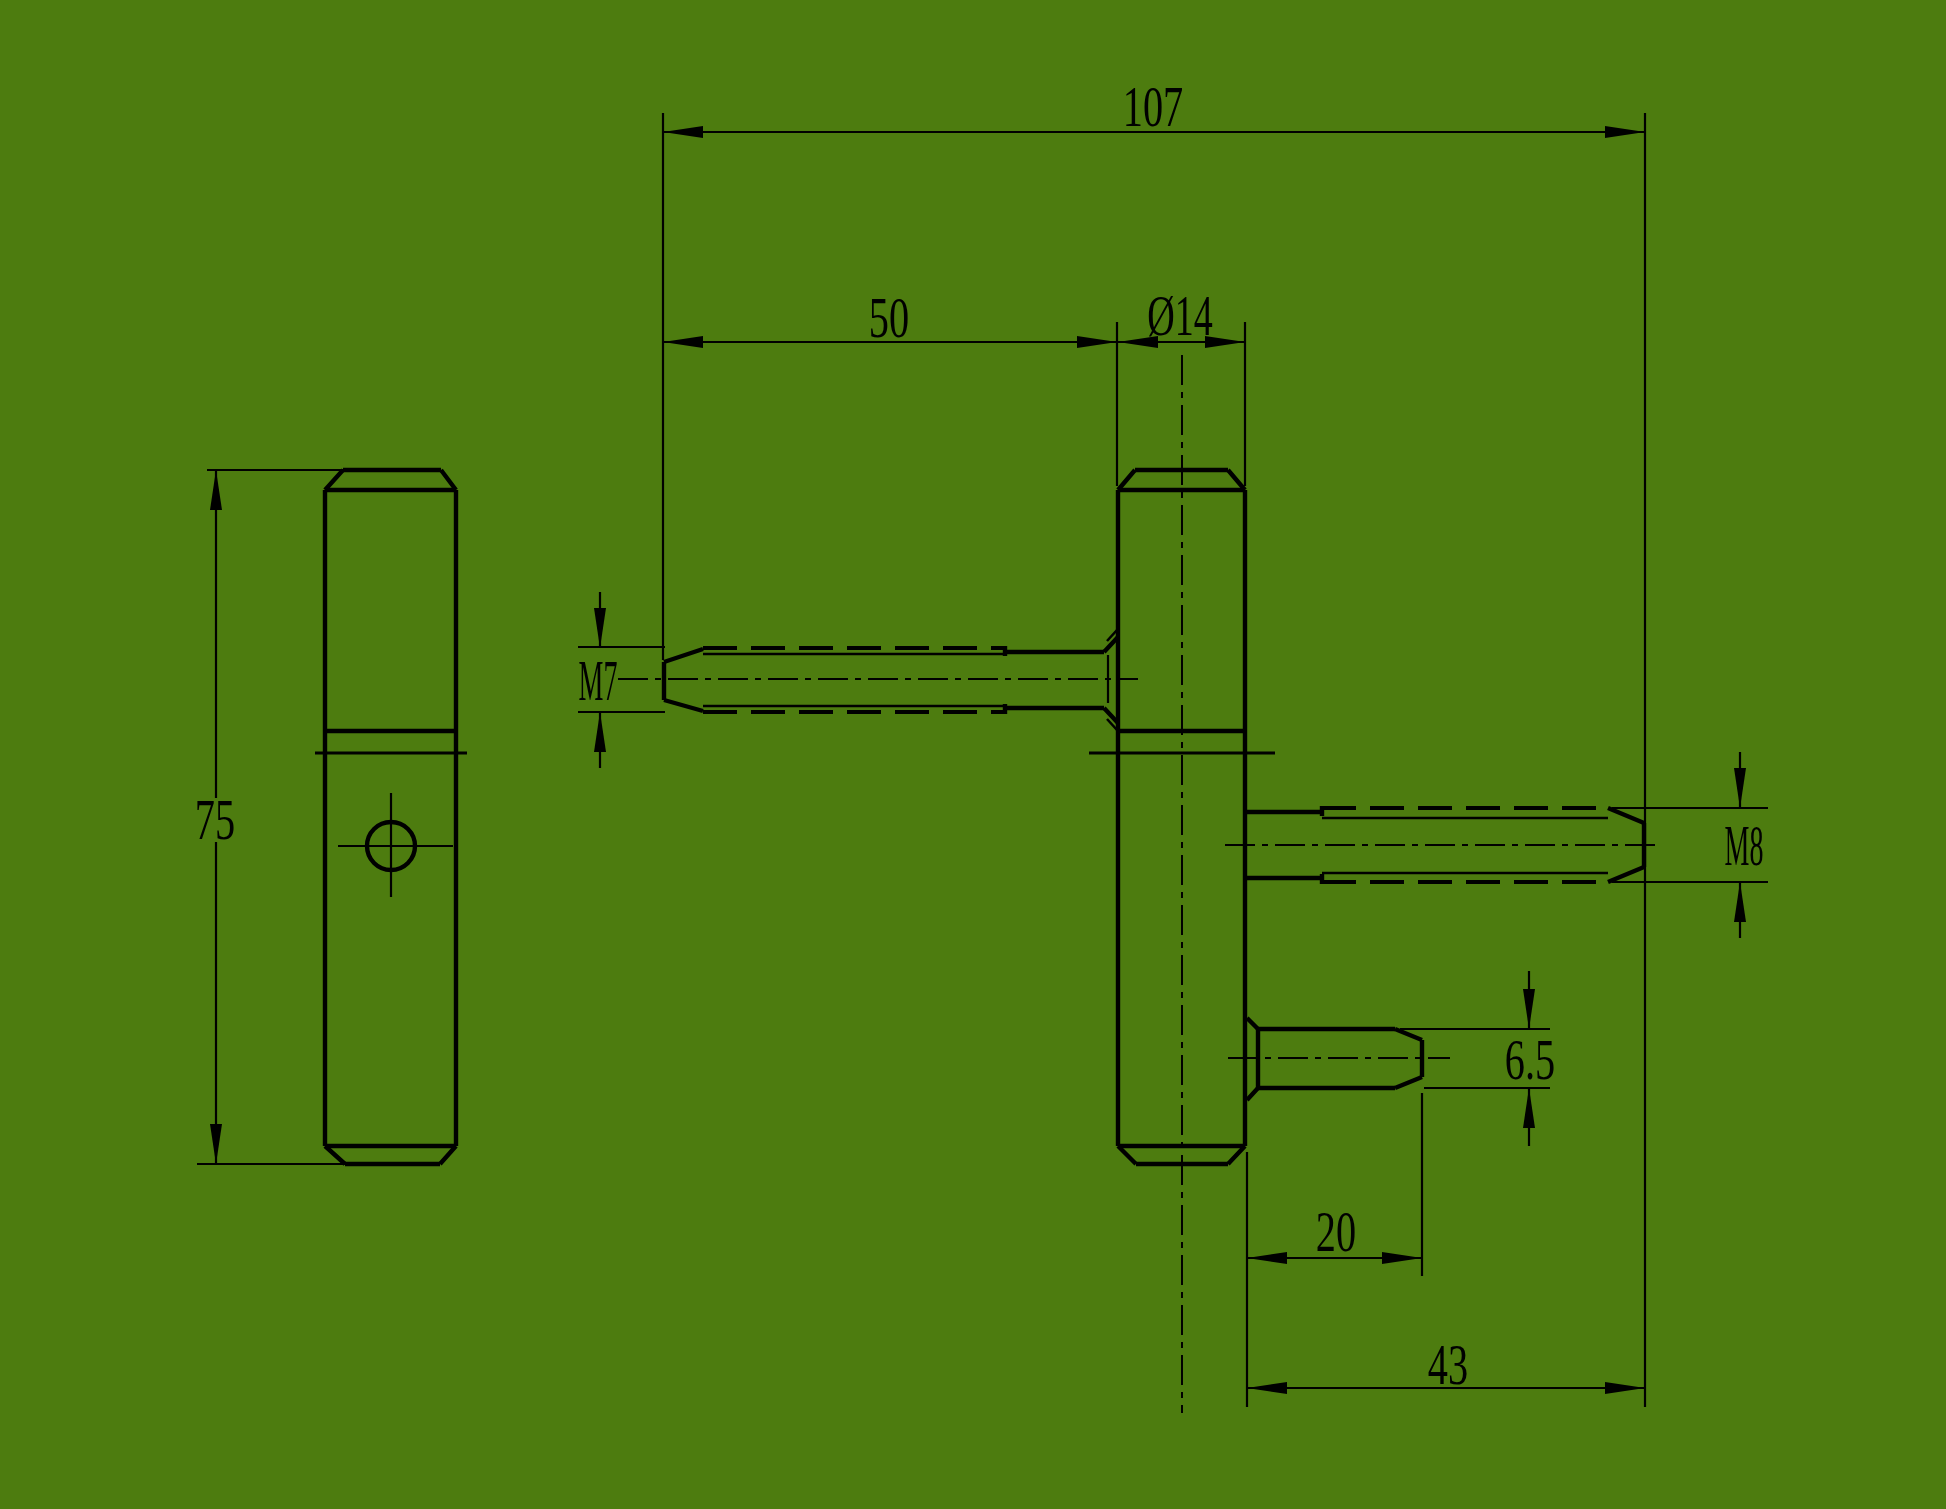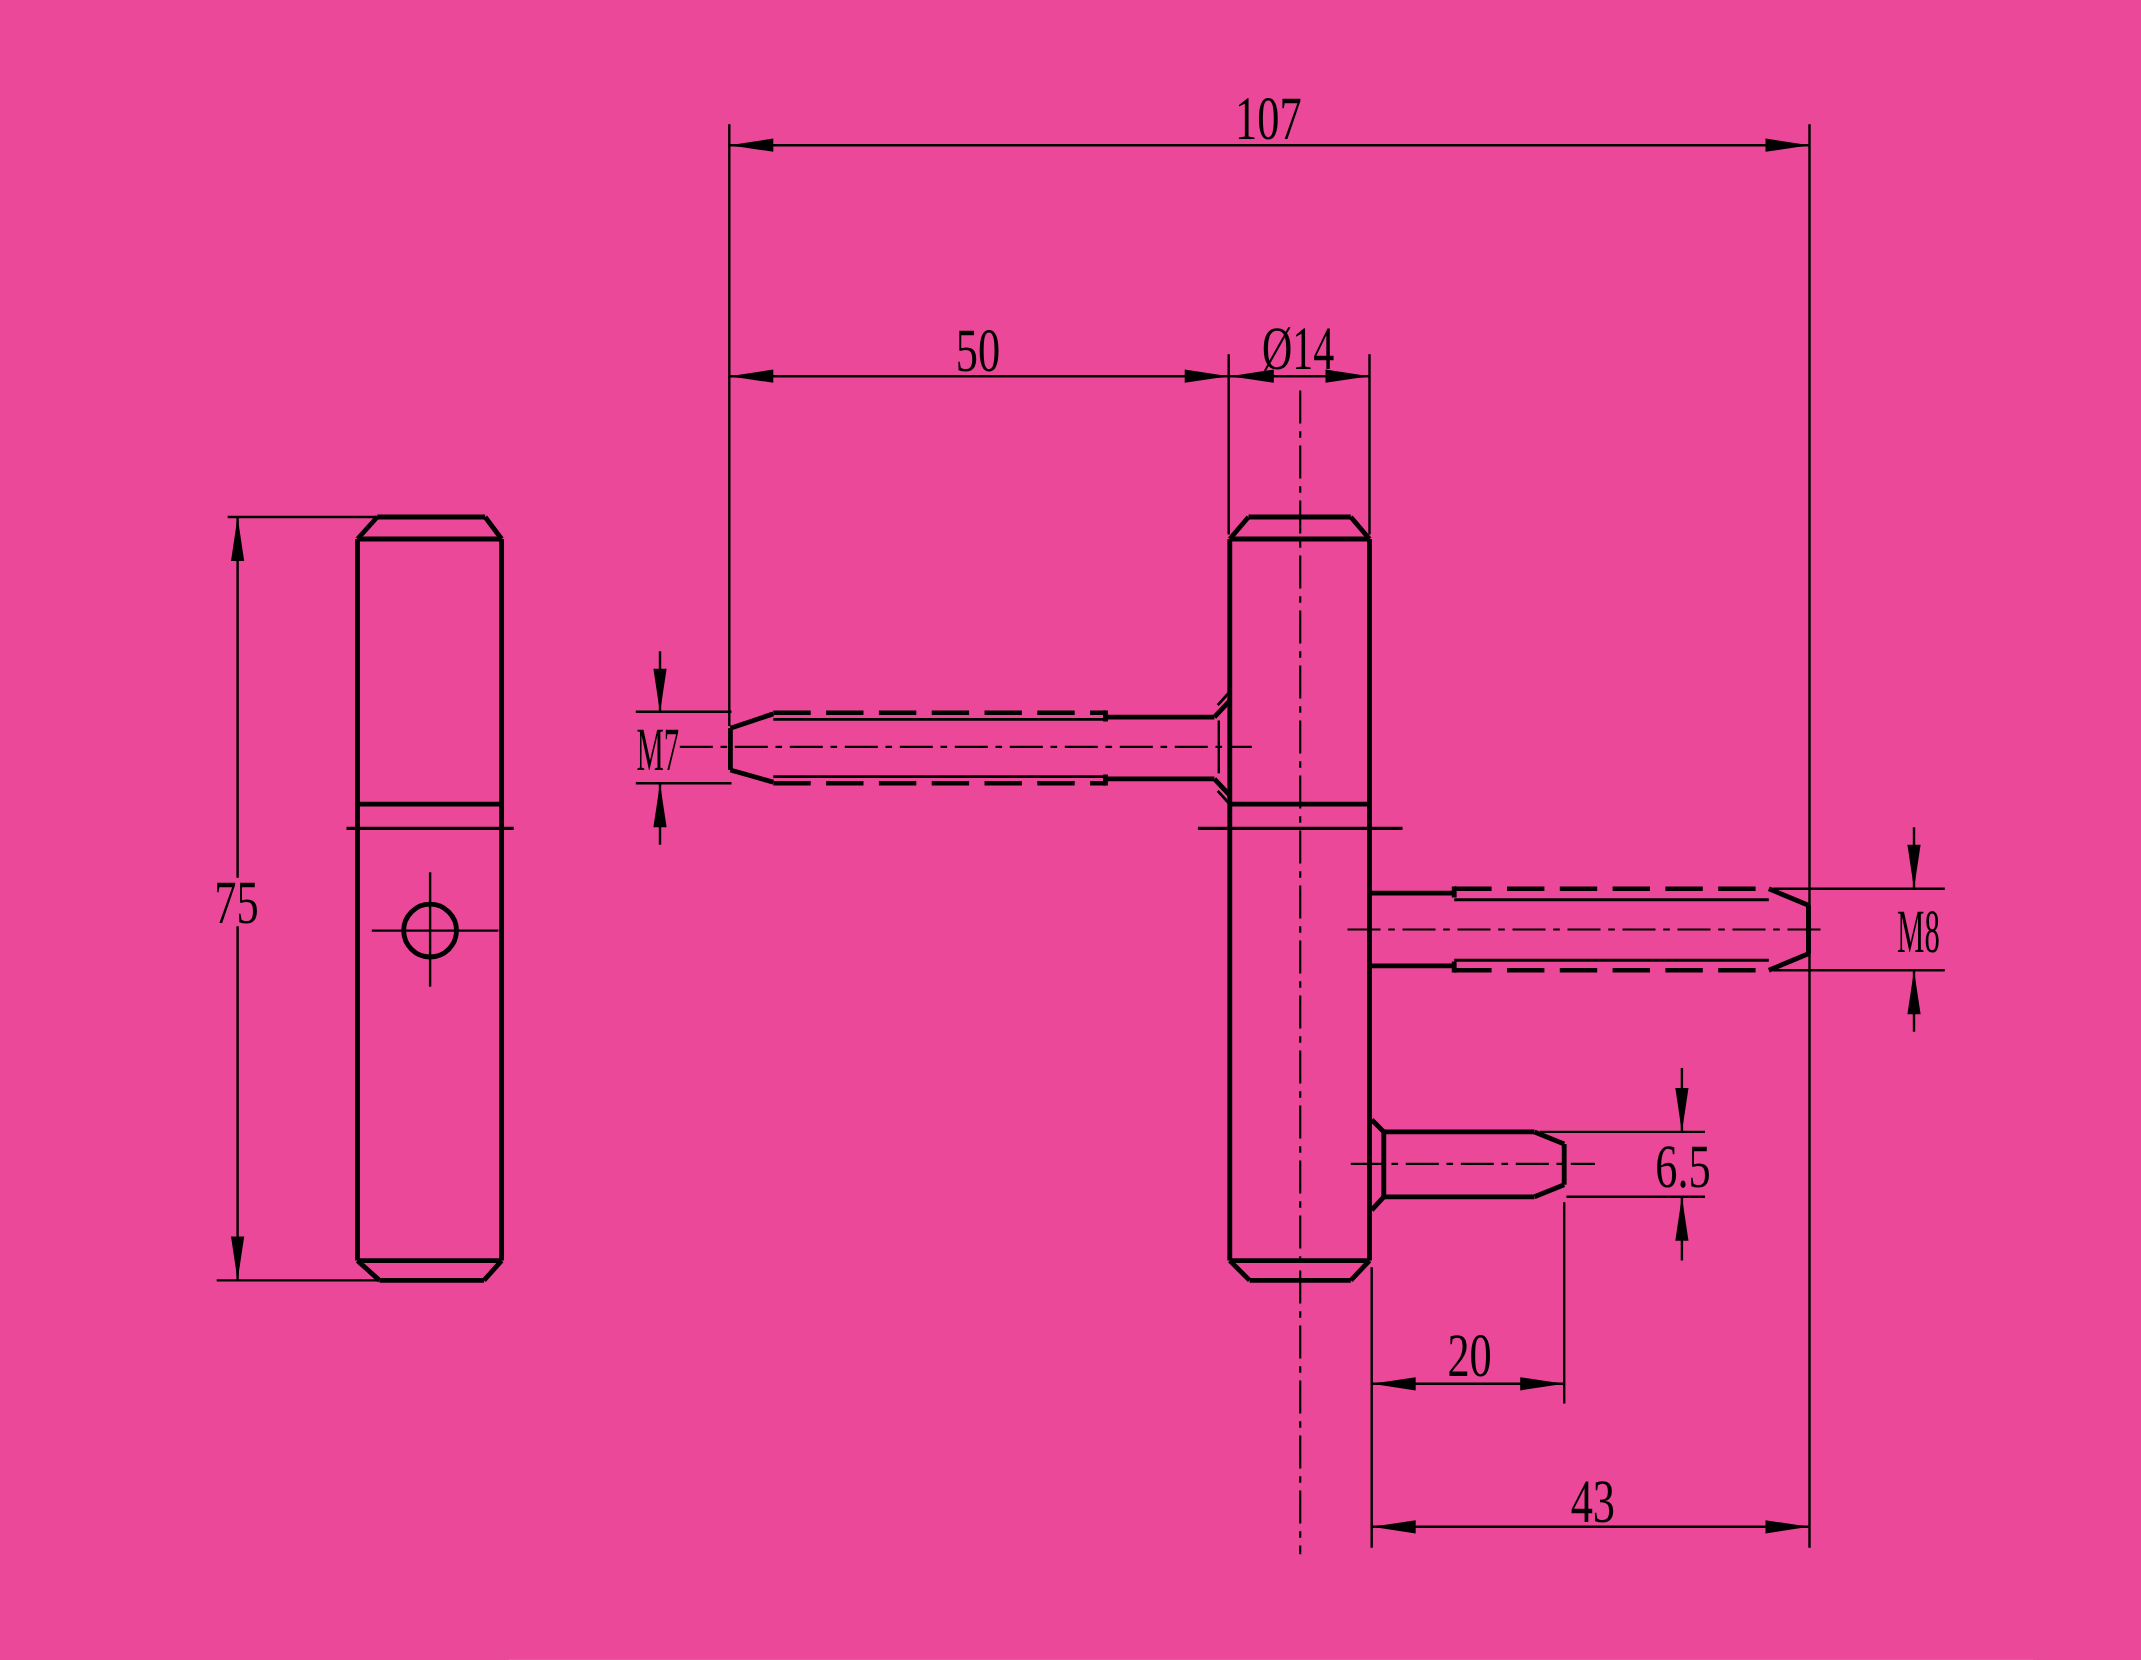--- a/index.html
+++ b/index.html
@@ -1,16 +1,16 @@
 <!DOCTYPE html>
 <html style="--ink: #000000;"><head>
 <meta charset="utf-8">
 <style>
   html,body{margin:0;padding:0;background:#ffffff;}
-  .canvas-wrap{width:1946px;height:1509px;background:#ec4899;}
+  .canvas-wrap{width:1946px;height:1509px;background:#4d7c0f;}
   svg{display:block;}
   
   .k  {stroke:var(--ink,#000);stroke-width:4.4;fill:none;stroke-linecap:butt;}
   .k3 {stroke:var(--ink,#000);stroke-width:3;fill:none;}
   .t  {stroke:var(--ink,#000);stroke-width:2.2;fill:none;}
   .t25{stroke:var(--ink,#000);stroke-width:2.6;fill:none;}
   .cl {stroke:var(--ink,#000);stroke-width:2;fill:none;stroke-dasharray:30 7 6 7;}
   .th {stroke:var(--ink,#000);stroke-width:4.2;fill:none;stroke-dasharray:34 14;}
   .ar {fill:var(--ink,#000);stroke:none;}
   .dimtext{font-family:"Liberation Serif","DejaVu Serif",serif;

